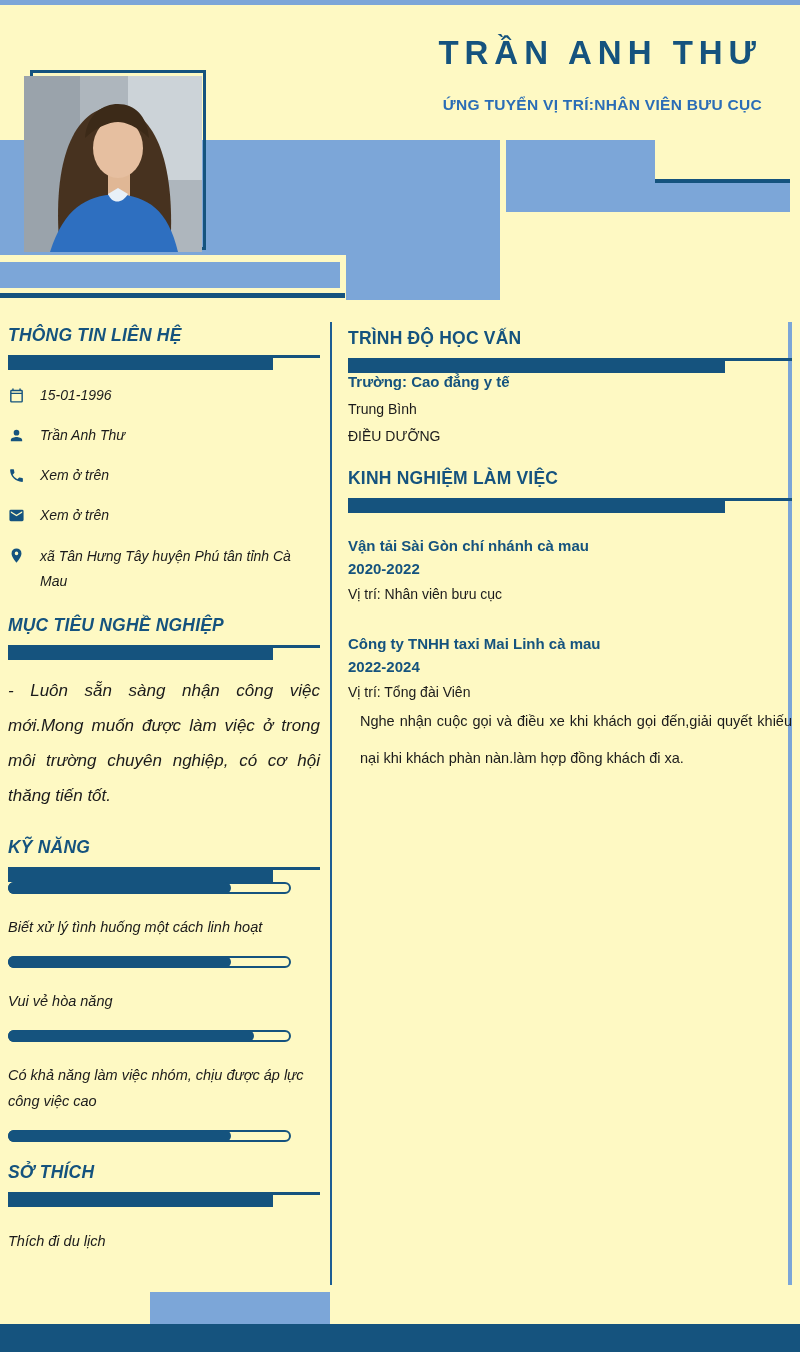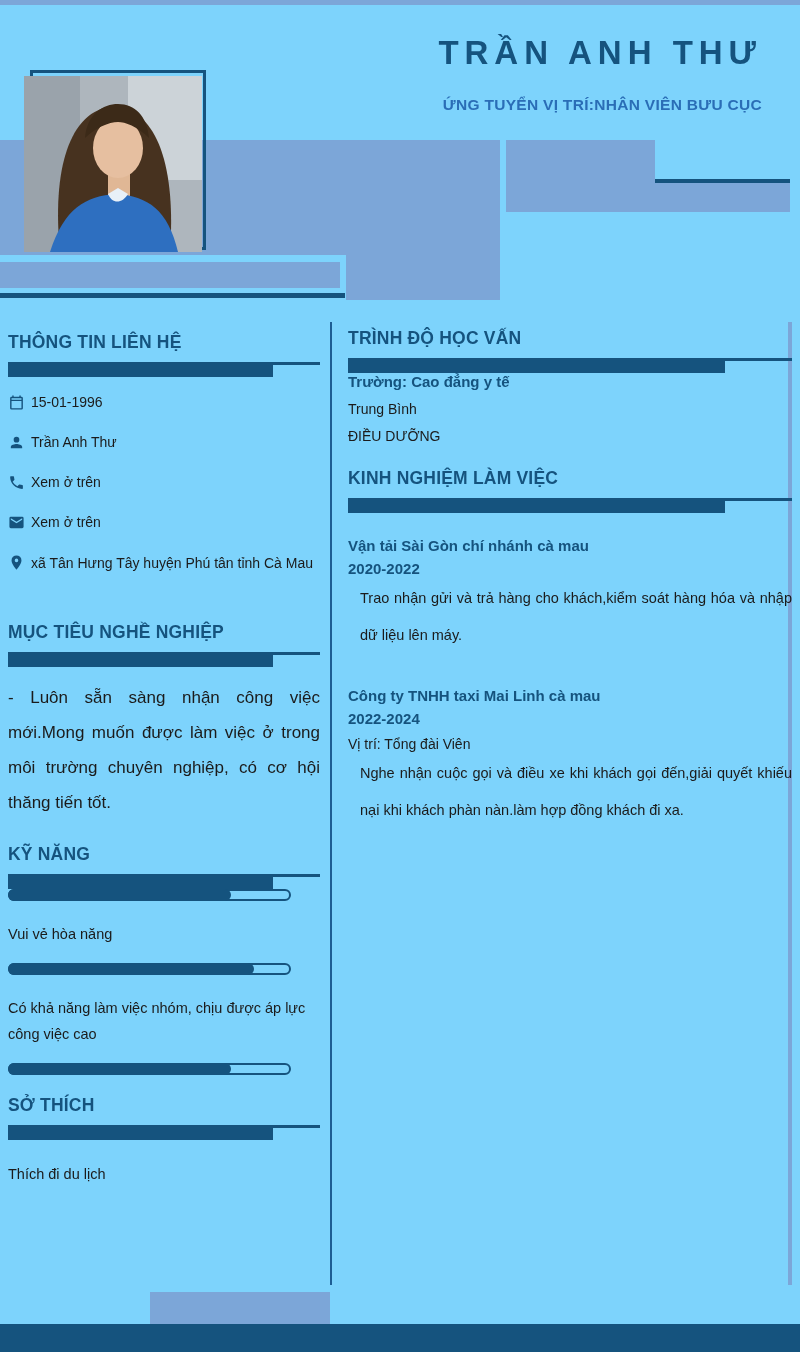--- a/index.html
+++ b/index.html
@@ -3,21 +3,21 @@
 <meta charset="utf-8">
 <style>
   :root{
     --navy:#15537e;
     --light:#7ca6d8;
     --accent:#2a6db6;
     --text:#1b1b1b;
   }
   *{box-sizing:border-box;margin:0;padding:0;}
   body{background:#e8e8e8;font-family:"Liberation Sans",sans-serif;}
-  .page{position:relative;width:800px;height:1352px;background:#7dd3fc;margin:0 auto;overflow:hidden;color:var(--text);}
+  .page{position:relative;width:800px;height:1352px;background:#fef9c3;margin:0 auto;overflow:hidden;color:var(--text);}
   .abs{position:absolute;}
   .lightbg{background:var(--light);}
   .navybg{background:var(--navy);}
 
   
   .top-strip{left:0;top:0;width:800px;height:5px;}
   .band-a{left:0;top:140px;width:500px;height:115px;}
   .band-a2{left:0;top:262px;width:340px;height:26px;}
   .navy-line-a{left:0;top:293px;width:345px;height:5px;}
   .band-b{left:346px;top:255px;width:154px;height:45px;}
@@ -33,32 +33,32 @@
   .photo-frame{left:30px;top:70px;width:176px;height:180px;border:3px solid var(--navy);}
   .photo{left:24px;top:76px;width:178px;height:176px;overflow:hidden;}
   .photo svg{display:block;width:100%;height:100%;}
 
   
   .header-text{top:34px;right:38px;width:540px;text-align:right;}
   .name{font-size:33px;font-weight:800;letter-spacing:6px;color:var(--navy);}
   .subtitle{margin-top:24px;font-size:15.5px;font-weight:600;letter-spacing:.3px;color:var(--accent);}
 
   
-  .col-left{left:8px;top:332px;width:312px;}
+  .col-left{left:8px;top:325px;width:312px;font-style:italic;}
   .col-right{left:348px;top:328px;width:444px;}
   .divider{left:330px;top:322px;width:2px;height:963px;background:#1d5d93;}
   .right-edge{left:788px;top:322px;width:4px;height:963px;}
 
   h2{font-size:17.5px;font-weight:700;color:var(--navy);letter-spacing:.2px;}
   .rule{margin-top:9px;border-top:3px solid var(--navy);}
   .rule .bar{width:85%;height:12px;background:var(--navy);}
 
   
   .contact-list{margin-top:5px;}
-  .contact-item{display:flex;gap:6px;align-items:center;min-height:40px;font-size:14px;}
+  .contact-item{display:flex;gap:15px;align-items:center;min-height:40px;font-size:14px;}
   .contact-item.multiline{align-items:flex-start;padding-top:9px;min-height:60px;}
   .contact-item.multiline .cicon{margin-top:3px;}
   .cicon{flex:0 0 17px;height:17px;}
   .cicon svg{width:17px;height:17px;fill:var(--navy);display:block;}
   .ctext{line-height:25px;}
 
   
   .sec-gap{margin-top:20px;}
   .objective-text{margin-top:13px;font-size:17px;line-height:35px;text-align:justify;}
 
@@ -185,20 +185,26 @@
       <div class="rule">
           <div class="bar"></div>
         </div>
 
       <div class="skill">
         <div class="skill-bar">
             <div class="skill-fill" style="width: 80%;"></div>
           </div>
       </div>
       <div class="skill">
+        <div class="skill-label">Biết xử lý tình huống một cách linh hoạt</div>
+        <div class="skill-bar">
+            <div class="skill-fill" style="width: 80%;"></div>
+          </div>
+      </div>
+      <div class="skill">
         <div class="skill-label">Vui vẻ hòa năng</div>
         <div class="skill-bar">
             <div class="skill-fill" style="width: 88%;"></div>
           </div>
       </div>
       <div class="skill">
         <div class="skill-label">Có khả năng làm việc nhóm, chịu được áp lực công việc cao</div>
         <div class="skill-bar">
             <div class="skill-fill" style="width: 80%;"></div>
           </div>
@@ -229,21 +235,21 @@
 
     <section class="exp-gap">
       <h2>KINH NGHIỆM LÀM VIỆC</h2>
       <div class="rule">
           <div class="bar"></div>
         </div>
 
       <div class="job">
         <div class="job-company">Vận tải Sài Gòn chí nhánh cà mau</div>
         <div class="job-period">2020-2022</div>
-        <p class="job-desc">Trao nhận gửi và trả hàng cho khách,kiểm soát hàng hóa và nhập dữ liệu lên máy.</p>
+        <div class="job-position">Vị trí: Nhân viên bưu cục</div>
       </div>
 
       <div class="job">
         <div class="job-company">Công ty TNHH taxi Mai Linh cà mau</div>
         <div class="job-period">2022-2024</div>
         <div class="job-position">Vị trí: Tổng đài Viên</div>
         <p class="job-desc">Nghe nhận cuộc gọi và điều xe khi khách gọi đến,giải quyết khiếu nại khi khách phàn nàn.làm hợp đồng khách đi xa.</p>
       </div>
     </section>
 

